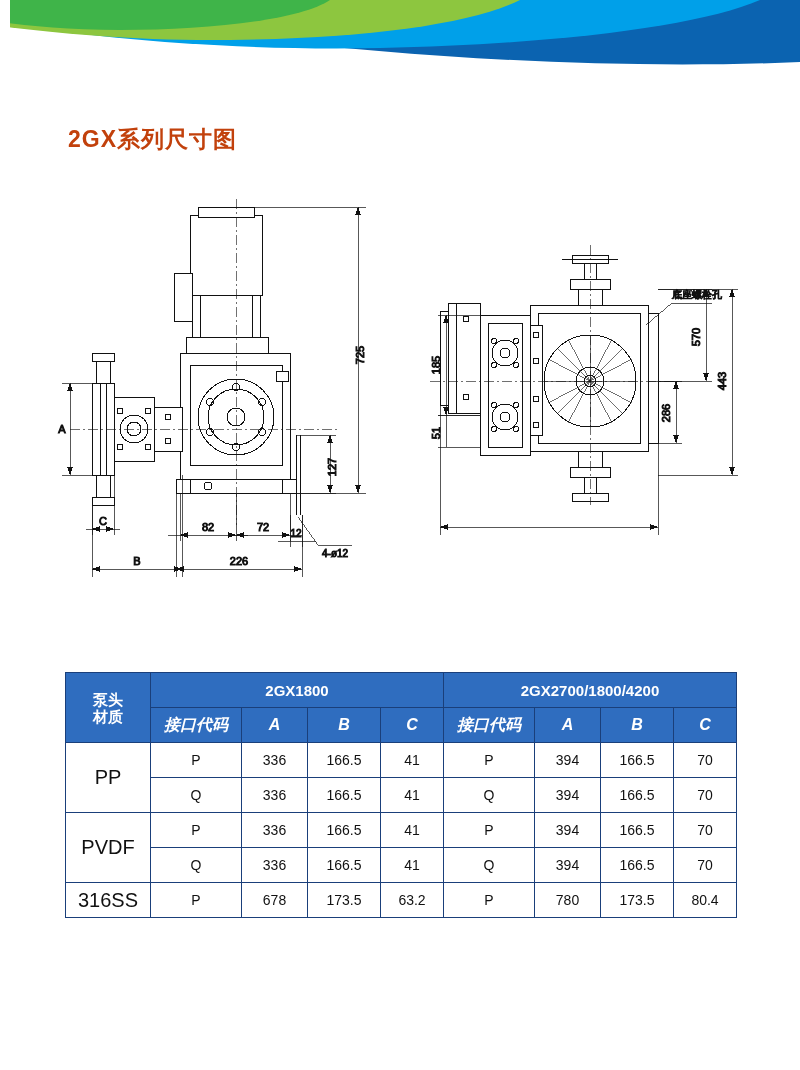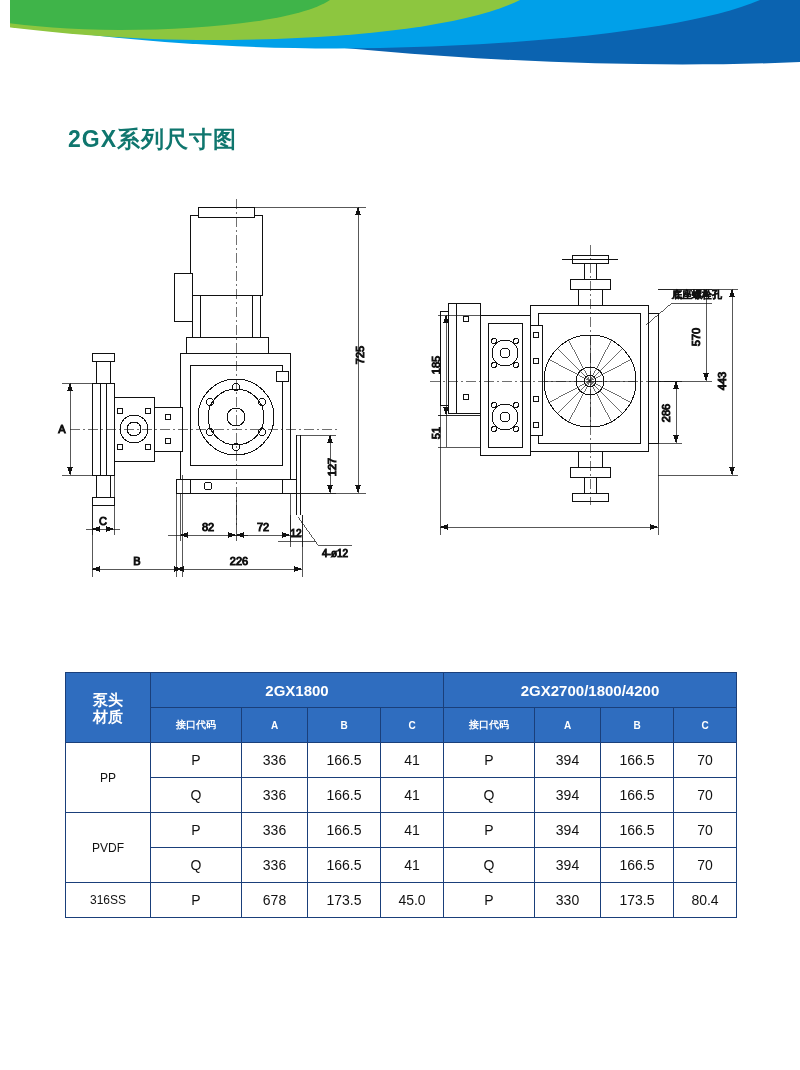--- a/index.html
+++ b/index.html
@@ -11,21 +11,21 @@
     overflow:hidden;
   }
   
   .banner{
     position:absolute;left:0;top:0;width:800px;height:80px;overflow:hidden;
   }
   .banner svg{display:block;}
   
   .page-title{
     position:absolute;left:68px;top:124px;
-    font-size:23px;font-weight:bold;color:#0f766e;letter-spacing:1px;
+    font-size:23px;font-weight:bold;color:#c2410c;letter-spacing:1px;
   }
   
   .drawing{
     position:absolute;left:40px;top:185px;width:720px;height:460px;
   }
   .drawing svg{display:block;}
   
   .table-wrap{
     position:absolute;left:65px;top:672px;width:672px;
   }
@@ -36,22 +36,22 @@
   table.dim th, table.dim td{
     border:1px solid #1a3f7a;
     text-align:center;
     padding:0;
     height:34px;
     font-weight:normal;
   }
   table.dim th.head{
     background:#2f6dbf;color:#ffffff;font-weight:bold;font-size:15px;
   }
-  table.dim th.head.small{font-size:10px;}
-  td.mat{font-size:12px;}
+  table.dim th.head.small{font-size:16px;font-style:italic;}
+  td.mat{font-size:20px;}
   .two-line{line-height:17px;}
   
   .footer{
     position:absolute;left:0;top:1030px;width:800px;height:40px;
   }
   
   .dimtxt{font-family:"Liberation Sans", sans-serif;font-size:11px;fill:#111;}
   .dimtxt-s{font-family:"Liberation Sans", sans-serif;font-size:10px;fill:#111;}
   .cntxt{font-family:"Liberation Sans", sans-serif;font-size:10px;fill:#111;}
 </style>
@@ -409,23 +409,23 @@
         <td>Q</td>
         <td>394</td>
         <td>166.5</td>
         <td>70</td>
       </tr>
       <tr>
         <td class="mat">316SS</td>
         <td>P</td>
         <td>678</td>
         <td>173.5</td>
-        <td>45.0</td>
-        <td>P</td>
-        <td>330</td>
+        <td>63.2</td>
+        <td>P</td>
+        <td>780</td>
         <td>173.5</td>
         <td>80.4</td>
       </tr>
     </tbody>
   </table>
 </div>
 
 <div class="footer">
   
   

